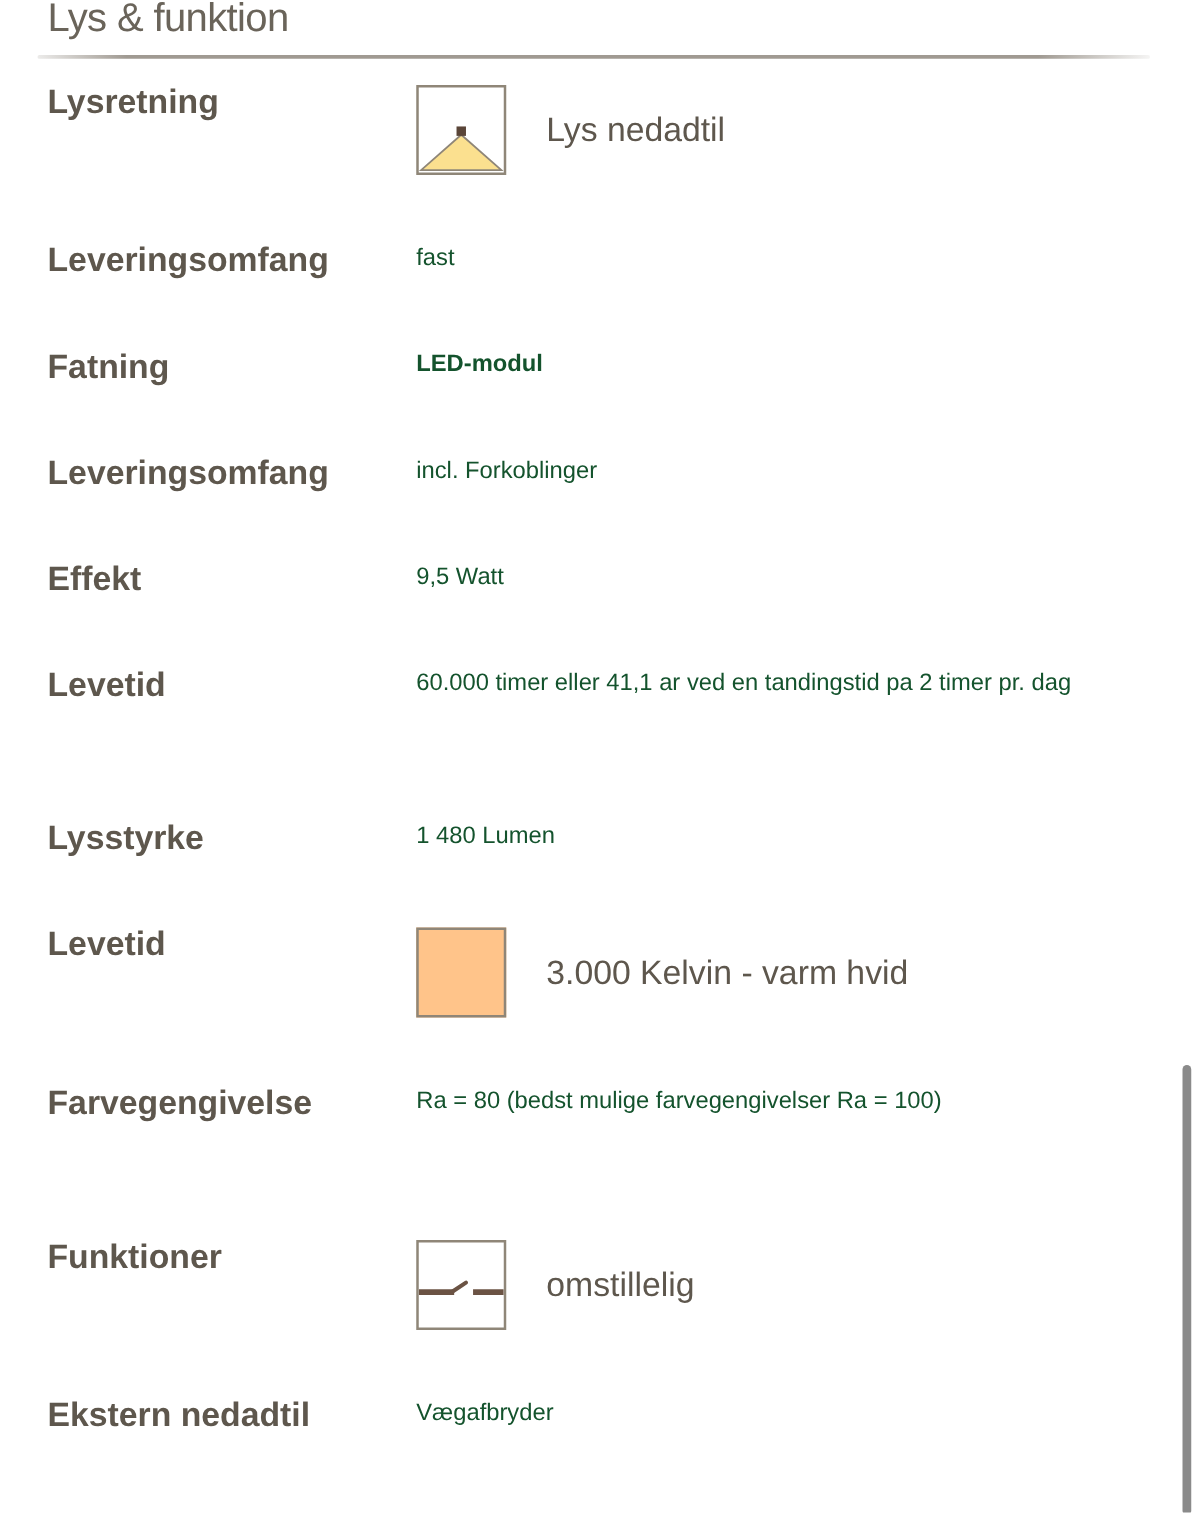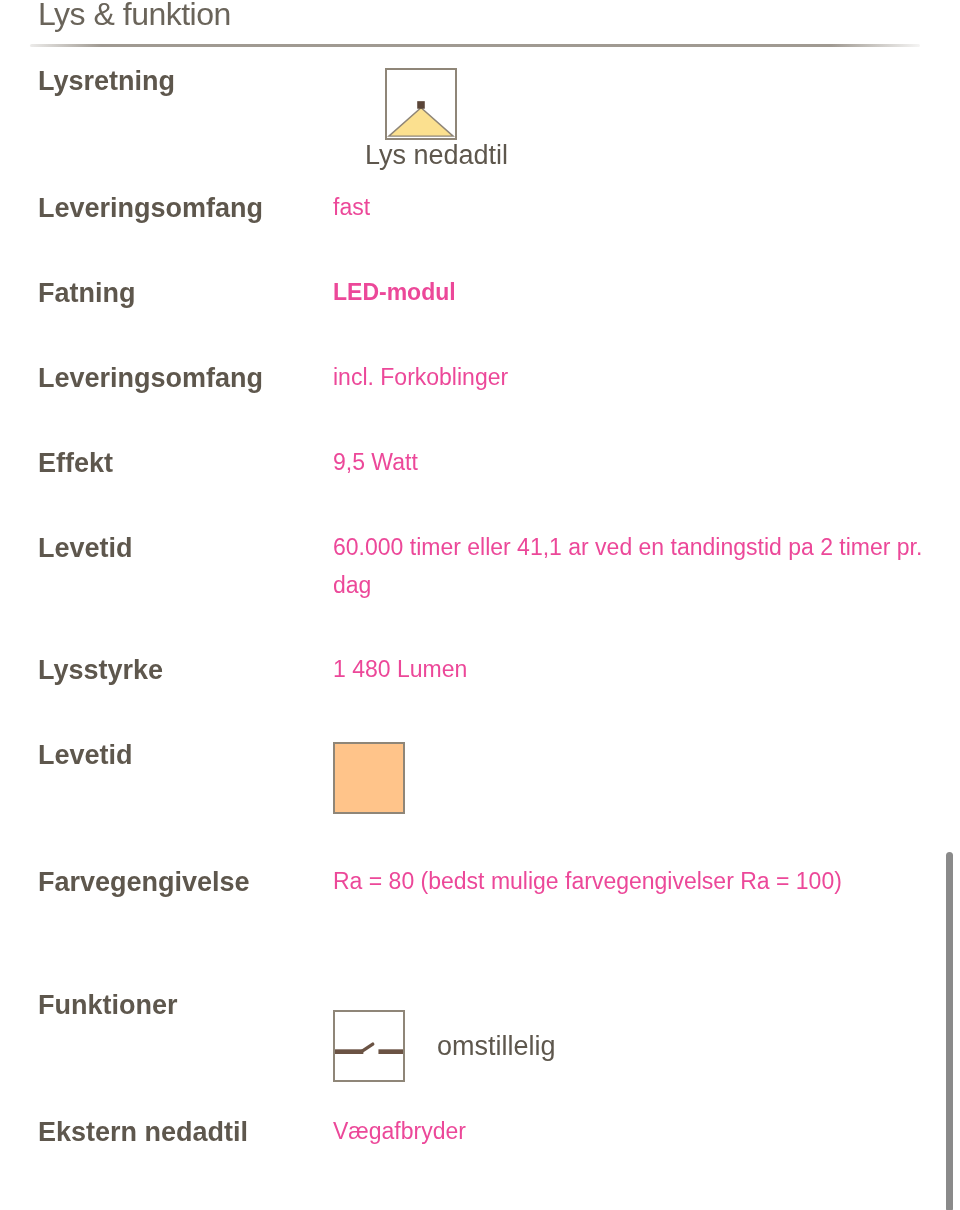--- a/index.html
+++ b/index.html
@@ -44,23 +44,23 @@
       left: 38px;
       font-size: 27px;
       font-weight: bold;
       color: #5e574d;
       white-space: nowrap;
     }
     .value {
       position: absolute;
       left: 333px;
       width: 590px;
-      font-size: 23px;
+      font-size: 19px;
       line-height: 38px;
-      color: #ec4899;
+      color: #14532d;
     }
     .value-with-icon {
       position: absolute;
       left: 333px;
       display: flex;
       align-items: center;
     }
     .icon-box {
       width: 72px;
       height: 72px;
@@ -94,21 +94,21 @@
     }
   </style>
 </head>
 <body>
 
 <h2 class="section-title">Lys &amp; funktion</h2>
 <div class="divider"></div>
 
 <div class="row" style="top:66px;">
   <div class="label" style="top:0px;">Lysretning</div>
-  <div class="value-with-icon" style="top:2px;flex-direction:column;">
+  <div class="value-with-icon" style="top:2px;">
     <div class="icon-box">
       <svg viewBox="0 0 72 72">
         <polygon points="2,70 36,40 70,70" fill="#fbe08f" stroke="#8f8678" stroke-width="1.5"></polygon>
         <rect x="32" y="33" width="8" height="8" fill="#5a4538"></rect>
       </svg>
     </div>
     <span class="icon-value-text">Lys nedadtil</span>
   </div>
 </div>
 
@@ -139,31 +139,32 @@
 
 <div class="row" style="top:655px;">
   <div class="label">Lysstyrke</div>
   <div class="value" style="top:-5px;">1 480 Lumen</div>
 </div>
 
 <div class="row" style="top:740px;">
   <div class="label">Levetid</div>
   <div class="value-with-icon" style="top:2px;">
     <div class="icon-box" style="background:#ffc48a;"></div>
+    <span class="icon-value-text">3.000 Kelvin - varm hvid</span>
   </div>
 </div>
 
 <div class="row" style="top:867px;">
   <div class="label">Farvegengivelse</div>
   <div class="value" style="top:-5px;">Ra = 80 (bedst mulige farvegengivelser Ra = 100)</div>
 </div>
 
 <div class="row" style="top:990px;">
   <div class="label">Funktioner</div>
-  <div class="value-with-icon" style="top:20px;">
+  <div class="value-with-icon" style="top:2px;">
     <div class="icon-box">
       <svg viewBox="0 0 72 72">
         <line x1="0" y1="42" x2="30" y2="42" stroke="#6b5344" stroke-width="5"></line>
         <line x1="28" y1="42" x2="40" y2="34" stroke="#6b5344" stroke-width="3.5" stroke-linecap="round"></line>
         <line x1="46" y1="42" x2="72" y2="42" stroke="#6b5344" stroke-width="5"></line>
       </svg>
     </div>
     <span class="icon-value-text">omstillelig</span>
   </div>
 </div>

